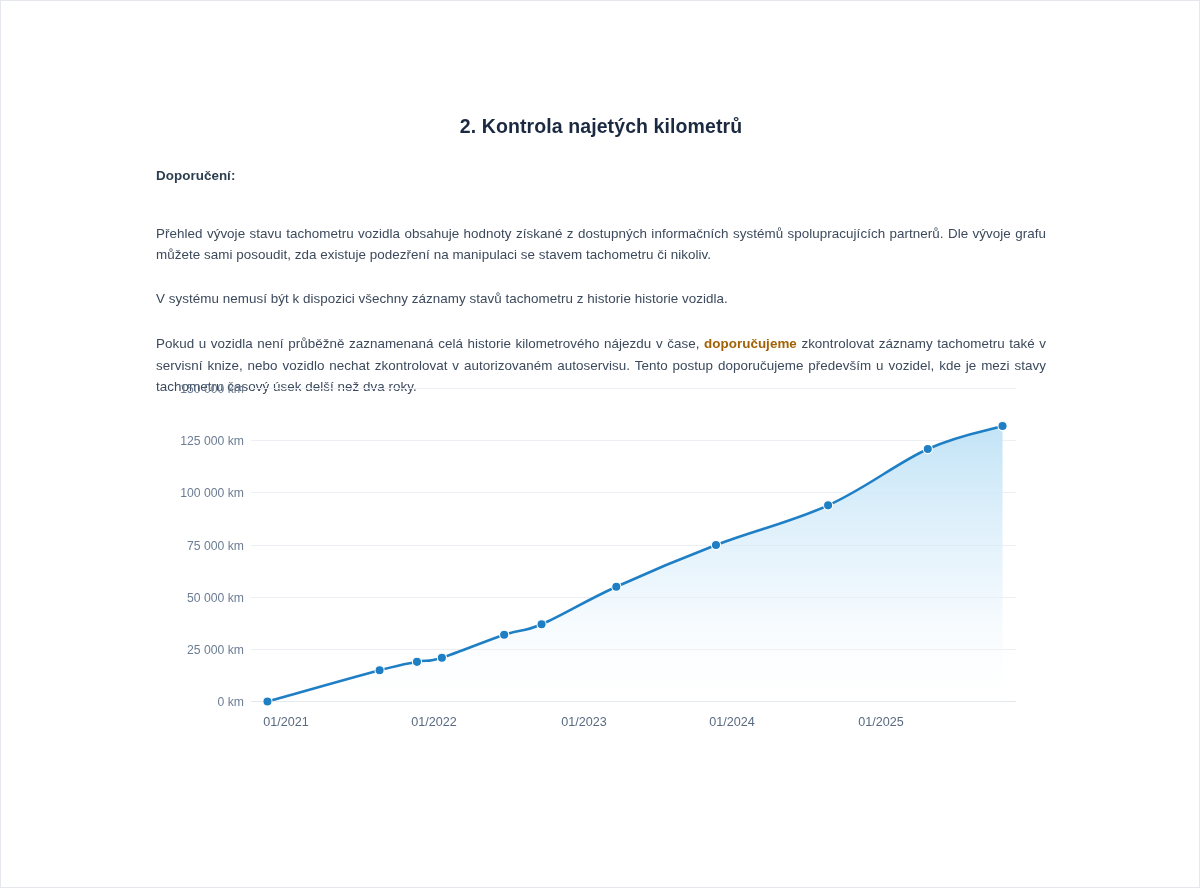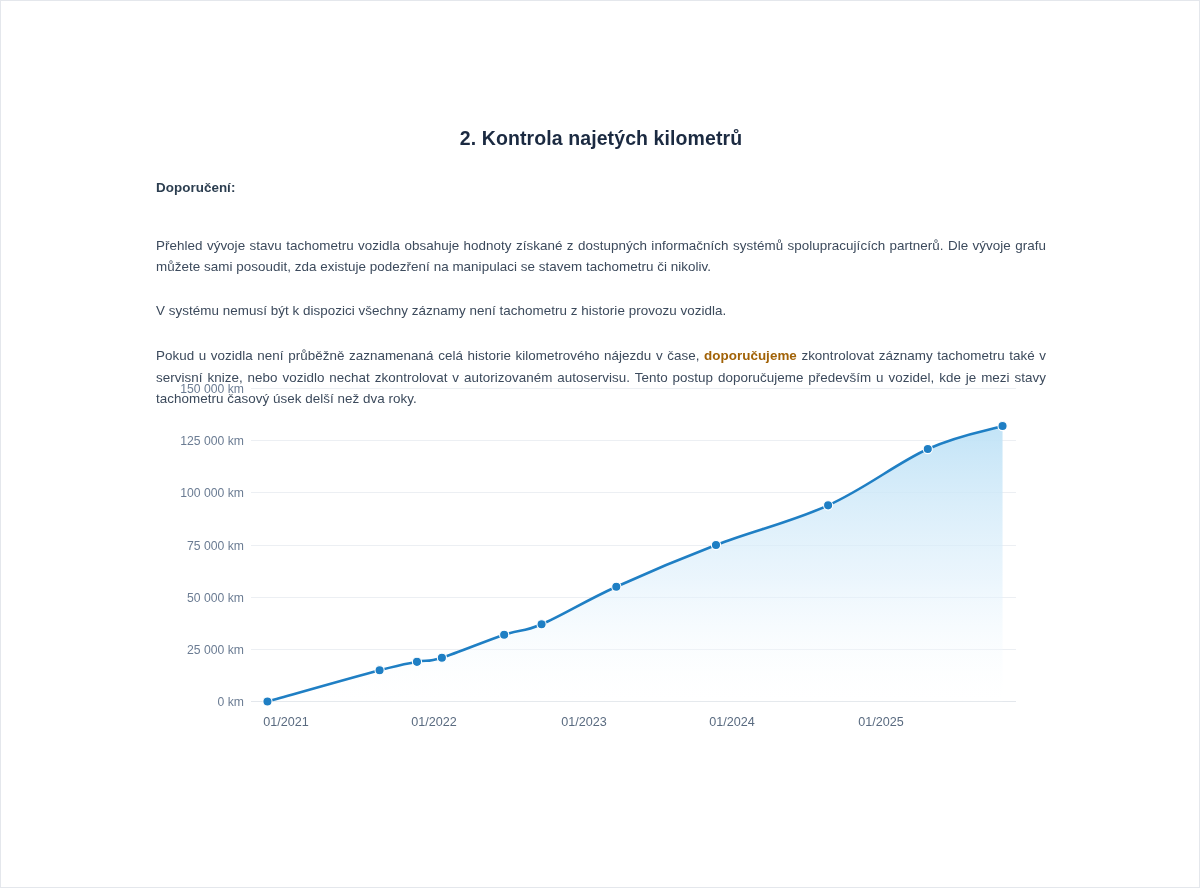--- a/index.html
+++ b/index.html
@@ -20,21 +20,21 @@
     left: 0; top: 0;
     width: 1200px;
     height: 888px;
     background: #ffffff;
     box-sizing: border-box;
     border: 1px solid #e4e7ec;
   }
   .content {
     position: absolute;
     left: 155px;
-    top: 12px;
+    top: 0;
     width: 890px;
   }
   .doc-title {
     text-align: center;
     font-size: 19.5px;
     font-weight: 700;
     color: #1b2a41;
     letter-spacing: 0.1px;
     margin: 0;
     padding-top: 112px;
@@ -104,21 +104,21 @@
 <div class="page">
 
   <div class="content">
 
     <h1 class="doc-title">2. Kontrola najetých kilometrů</h1>
 
     <p class="para p-label">Doporučení:</p>
 
     <p class="para p-intro">Přehled vývoje stavu tachometru vozidla obsahuje hodnoty získané z dostupných informačních systémů spolupracujících partnerů. Dle vývoje grafu můžete sami posoudit, zda existuje podezření na manipulaci se stavem tachometru či nikoliv.</p>
 
-    <p class="para p-note">V systému nemusí být k dispozici všechny záznamy není tachometru z historie provozu vozidla.</p>
+    <p class="para p-note">V systému nemusí být k dispozici všechny záznamy stavů tachometru z historie historie vozidla.</p>
 
     <p class="para p-long"><span>Pokud u vozidla není průběžně zaznamenaná celá historie kilometrového nájezdu v čase, </span><b>doporučujeme</b><span> zkontrolovat záznamy tachometru také v servisní knize, nebo vozidlo nechat zkontrolovat v autorizovaném autoservisu. Tento postup doporučujeme především u vozidel, kde je mezi stavy tachometru časový úsek delší než dva roky.</span></p>
 
   </div>
 
   <div class="chart-wrap">
     <svg class="chart-svg" width="1200" height="360" viewBox="0 0 1200 360">
       <defs>
         <linearGradient id="areaGrad" x1="0" y1="0" x2="0" y2="1">
           <stop offset="0%" stop-color="#bfe2f6" stop-opacity="0.95"></stop>

